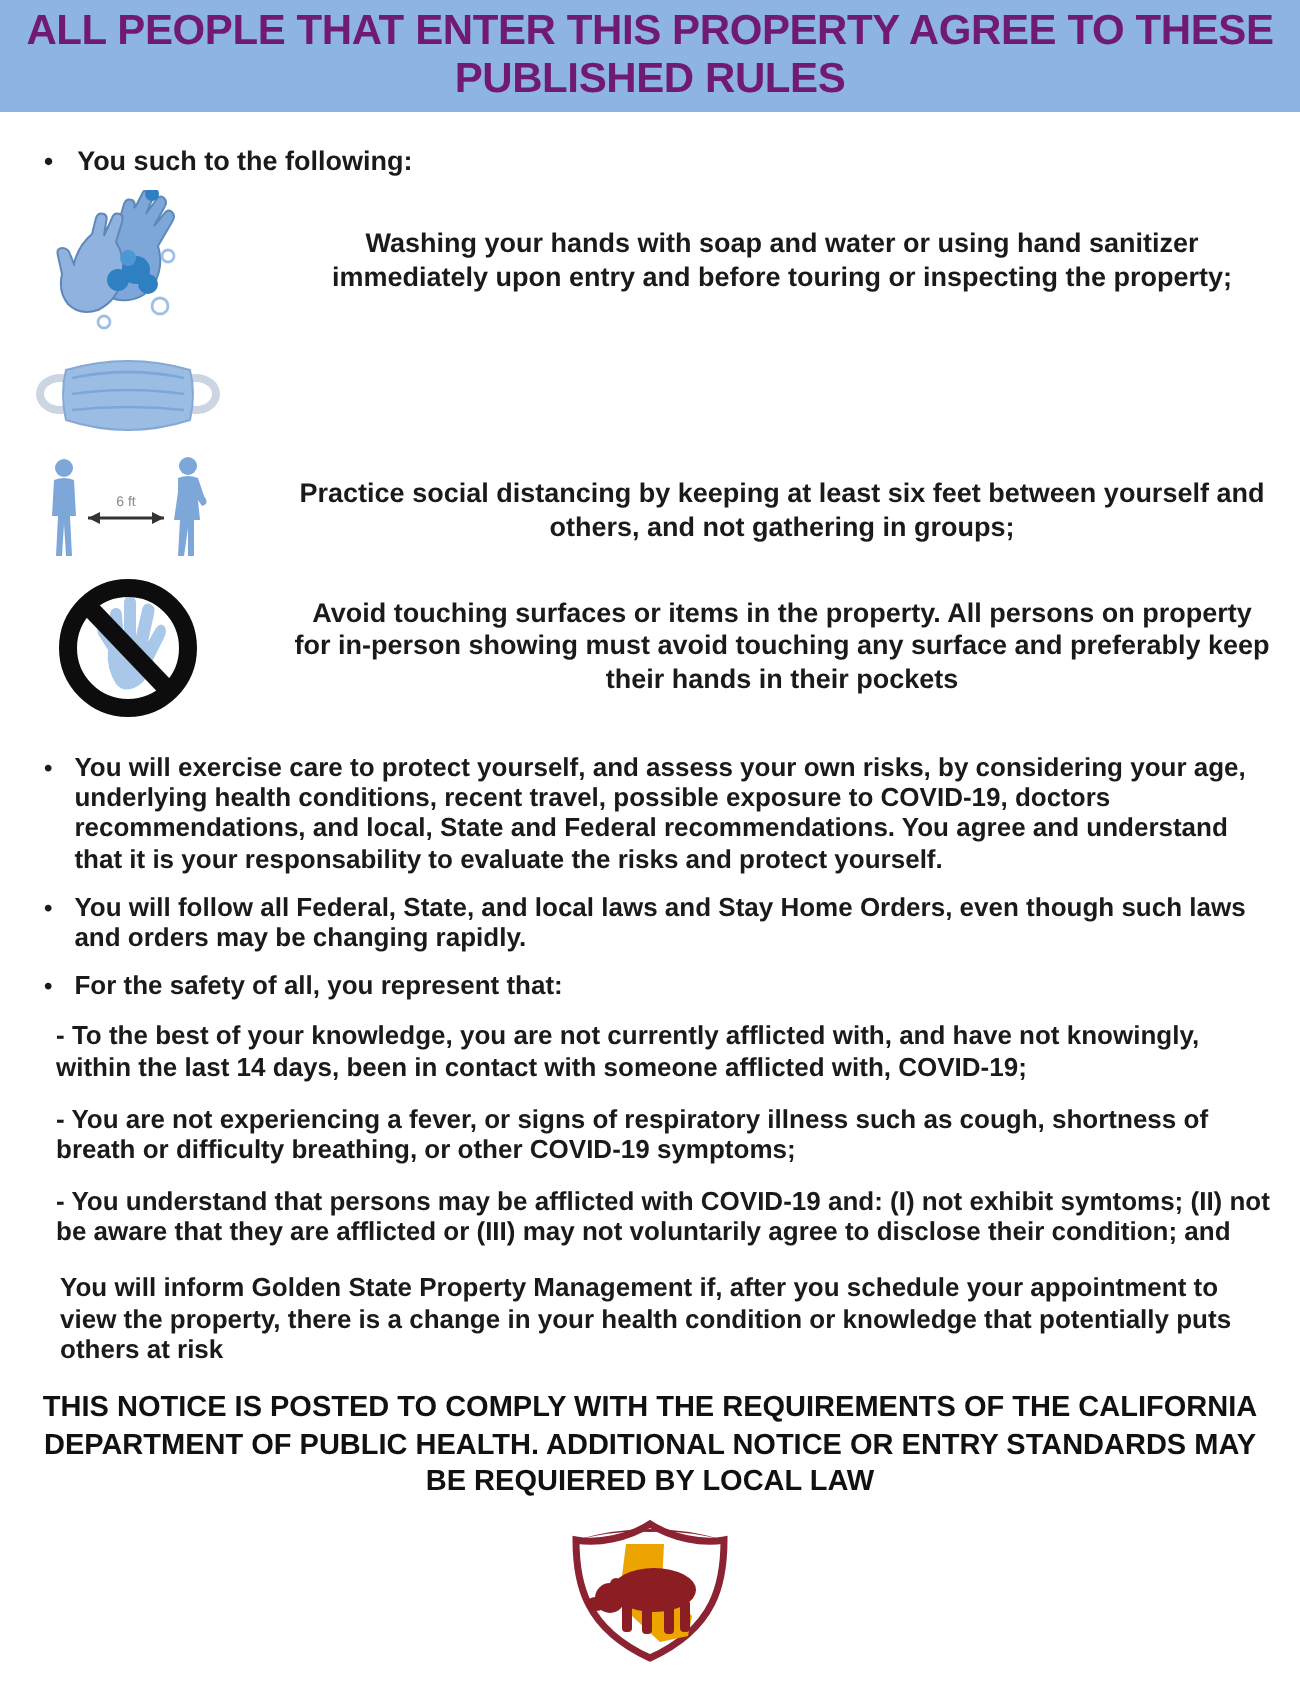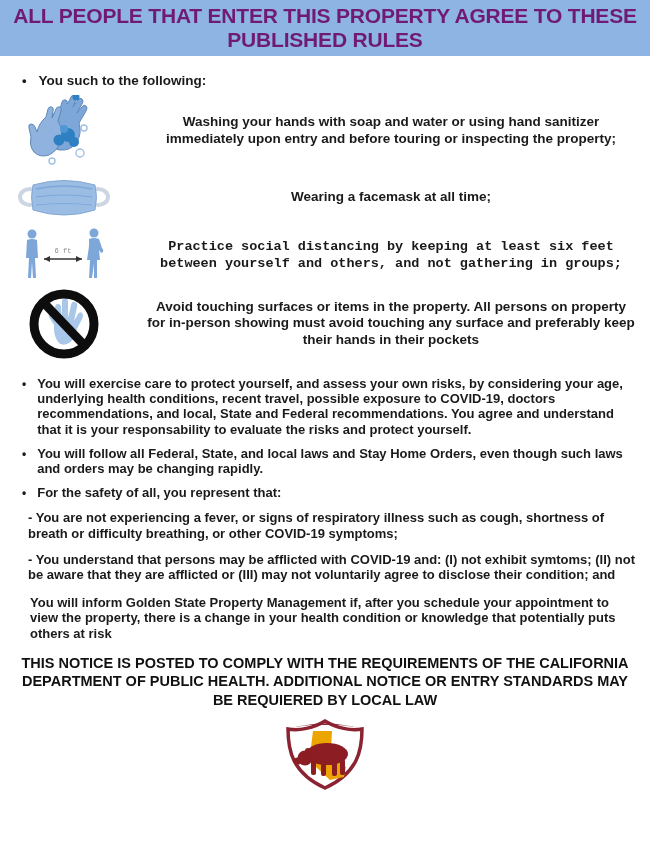--- a/index.html
+++ b/index.html
@@ -27,21 +27,21 @@
   .rule-row .icon-cell {
     width: 128px; flex: 0 0 128px; display: flex;
     align-items: center; justify-content: center;
   }
   .rule-row .rule-text {
     flex: 1; text-align: center; font-weight: bold; font-size: 13.5px;
     line-height: 1.22; padding: 0 6px; margin-left: 12px;
   }
   .row-1 { height: 77px; }
   .row-2 { height: 56px; }
-  .row-3 { height: 61px; font-family: Liberation Mono, monospace; }
+  .row-3 { height: 61px; }
   .row-4 { height: 75px; }
   
   .bullets { margin: 15px 14px 0 22px; }
   .bullet-item {
     display: flex; align-items: baseline; font-size: 13px; font-weight: bold;
     line-height: 1.17; margin-bottom: 9px;
   }
   .bullet-item .dot { margin-right: 11px; flex: 0 0 auto; font-size: 12px; }
   
   .sub-items { margin: 10px 14px 0 28px; }
@@ -100,21 +100,20 @@
           <ellipse cx="12" cy="26" rx="10" ry="8" fill="none" stroke="#ccd6e3" stroke-width="4"></ellipse>
           <ellipse cx="80" cy="26" rx="10" ry="8" fill="none" stroke="#ccd6e3" stroke-width="4"></ellipse>
 
           <path d="M15,14 Q46,5 77,14 Q80,26 77,39 Q46,49 15,39 Q12,26 15,14 Z" fill="#9bbde4" stroke="#85a9d4" stroke-width="1"></path>
 
           <path d="M18,18 Q46,12 74,18" fill="none" stroke="#7da7d8" stroke-width="1.4"></path>
           <path d="M18,26 Q46,22 74,26" fill="none" stroke="#7da7d8" stroke-width="1.2"></path>
           <path d="M18,34 Q46,31 74,34" fill="none" stroke="#7da7d8" stroke-width="1.2"></path>
         </svg>
       </div>
-      <div class="rule-text">Wearing a facemask at all time;</div>
     </div>
 
     <div class="rule-row row-3">
       <div class="icon-cell">
         <svg width="104" height="60" viewBox="0 0 104 60">
 
           <circle cx="20" cy="8" r="4.5" fill="#7da7d8"></circle>
           <path d="M15,14 Q20,12 25,14 L26,32 L23,32 L24,52 L21,52 L20,36 L19,52 L16,52 L17,32 L14,32 Z" fill="#7da7d8"></path>
 
           <circle cx="82" cy="7" r="4.5" fill="#7da7d8"></circle>
@@ -154,20 +153,21 @@
       <span class="dot">•</span>
       <span>You will follow all Federal, State, and local laws and Stay Home Orders, even though such laws and orders may be changing rapidly.</span>
     </div>
     <div class="bullet-item">
       <span class="dot">•</span>
       <span>For the safety of all, you represent that:</span>
     </div>
   </div>
 
   <div class="sub-items">
+    <div class="sub-item">- To the best of your knowledge, you are not currently afflicted with, and have not knowingly,  within the last 14 days, been in contact with someone afflicted with, COVID-19;</div>
     <div class="sub-item">- You are not experiencing a fever, or signs of respiratory illness such as cough, shortness of breath or difficulty breathing, or other COVID-19 symptoms;</div>
     <div class="sub-item">- You understand that persons may be afflicted with COVID-19 and: (I) not exhibit symtoms; (II) not be aware that they are afflicted or (III) may not voluntarily agree to disclose their condition; and</div>
   </div>
 
   <div class="closing">You will inform Golden State Property Management if, after you schedule your appointment to view the property, there is a change in your health condition or knowledge that potentially puts others at risk</div>
 
   <div class="footer-notice">THIS NOTICE IS POSTED TO COMPLY WITH THE REQUIREMENTS OF THE CALIFORNIA DEPARTMENT OF PUBLIC HEALTH. ADDITIONAL NOTICE OR ENTRY STANDARDS MAY BE REQUIERED BY LOCAL LAW</div>
 
   <div class="logo-block">
     <svg width="100" height="74" viewBox="0 0 100 74">

